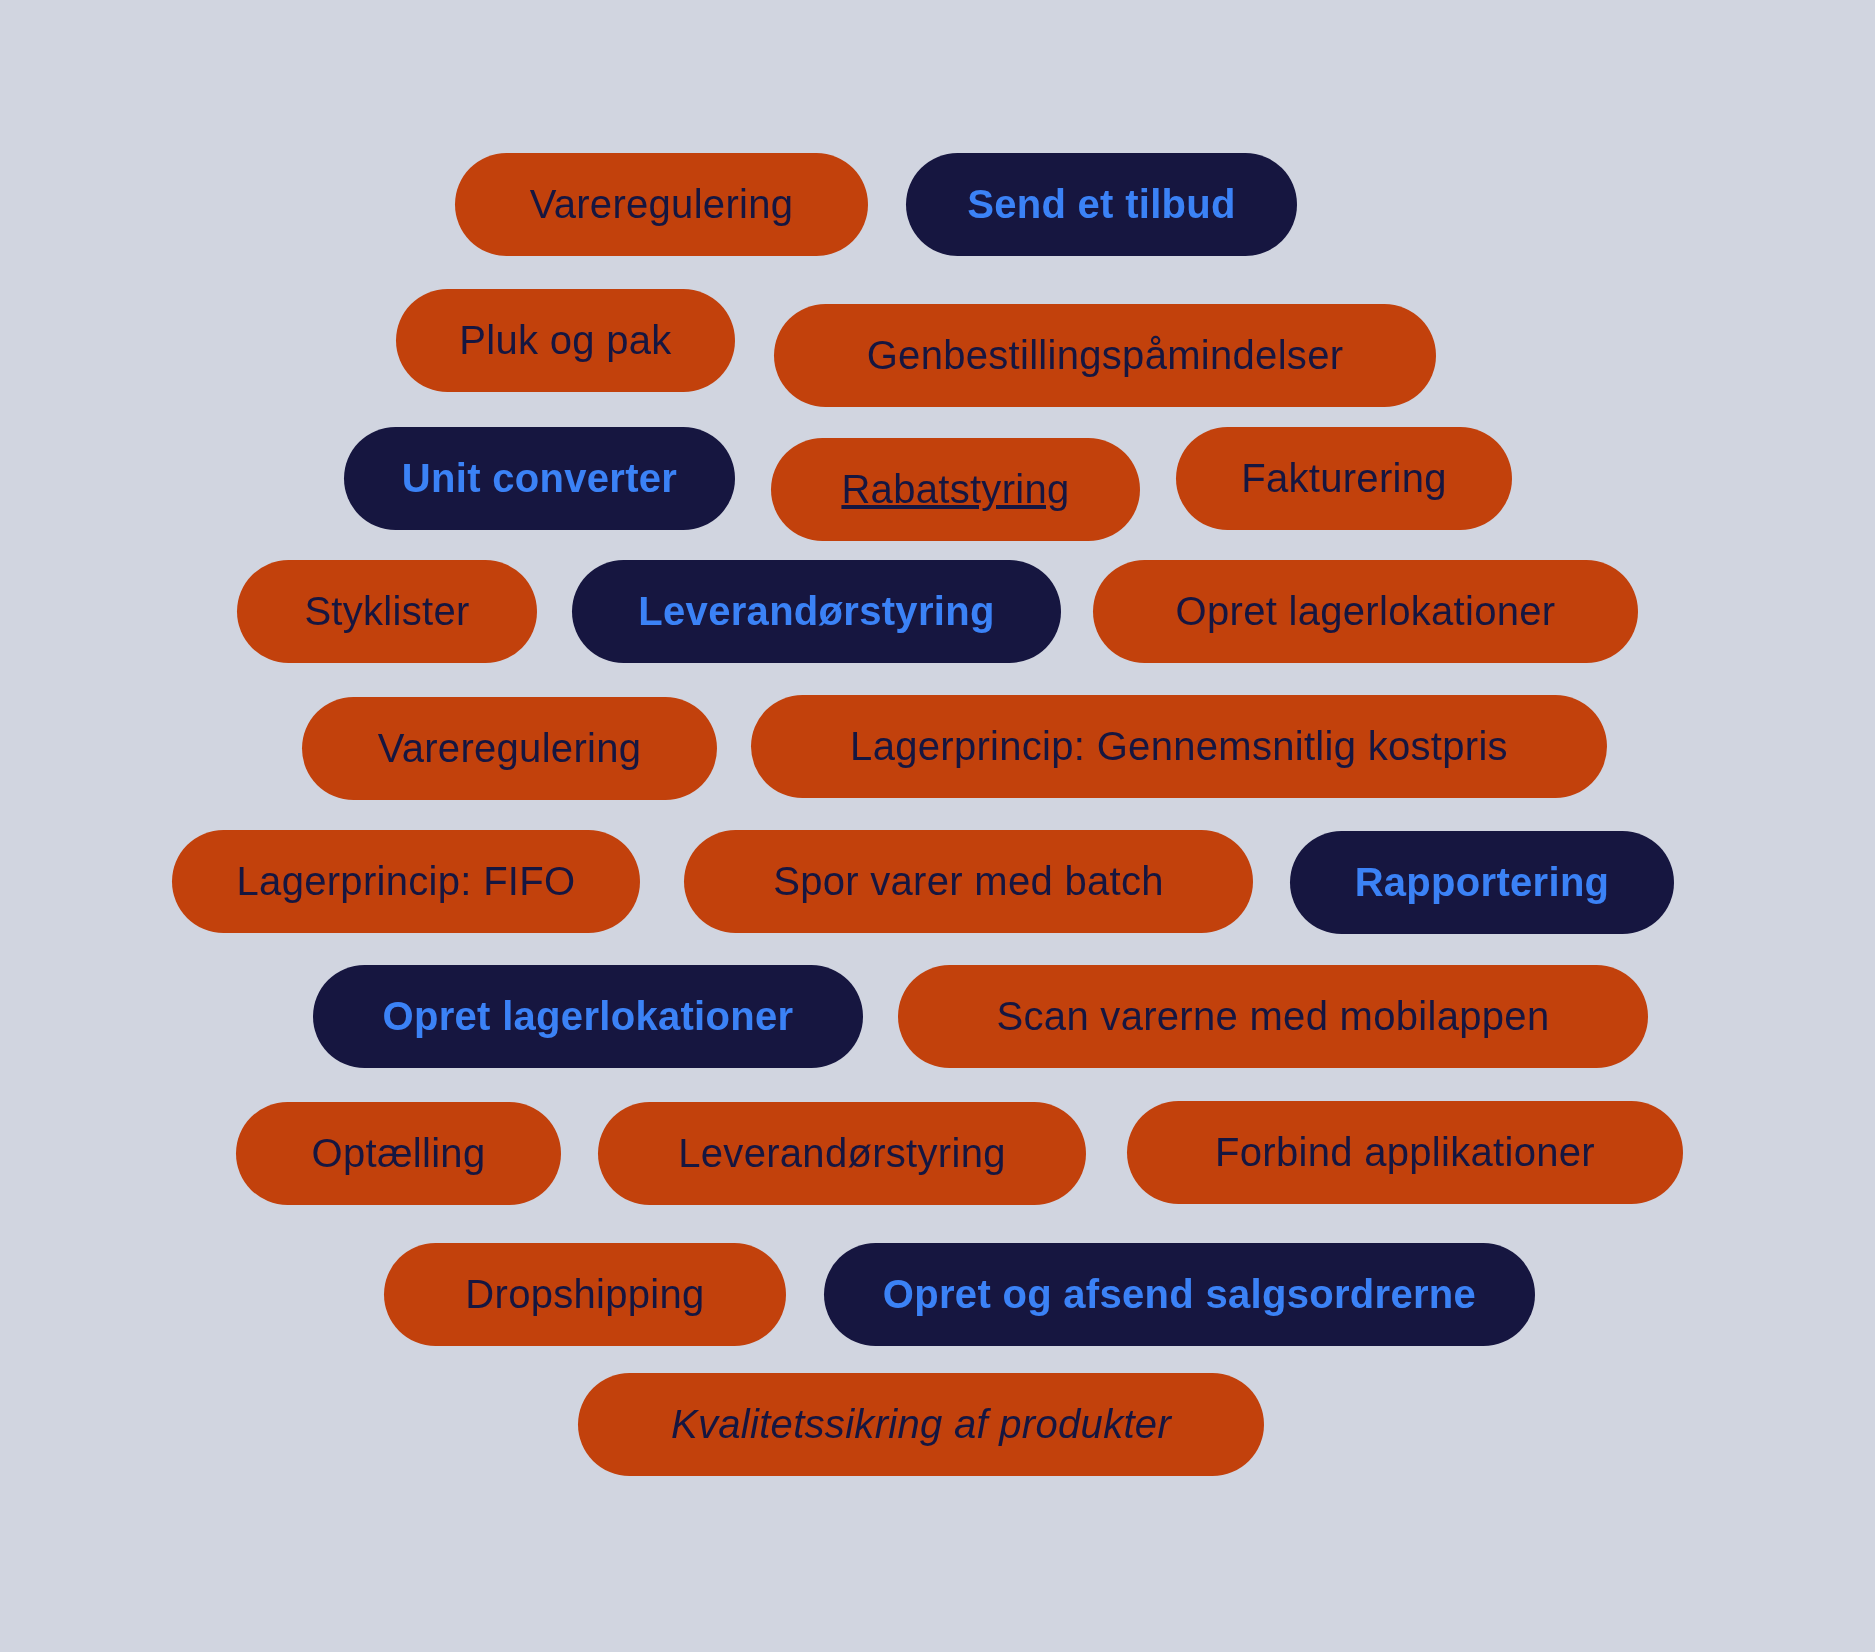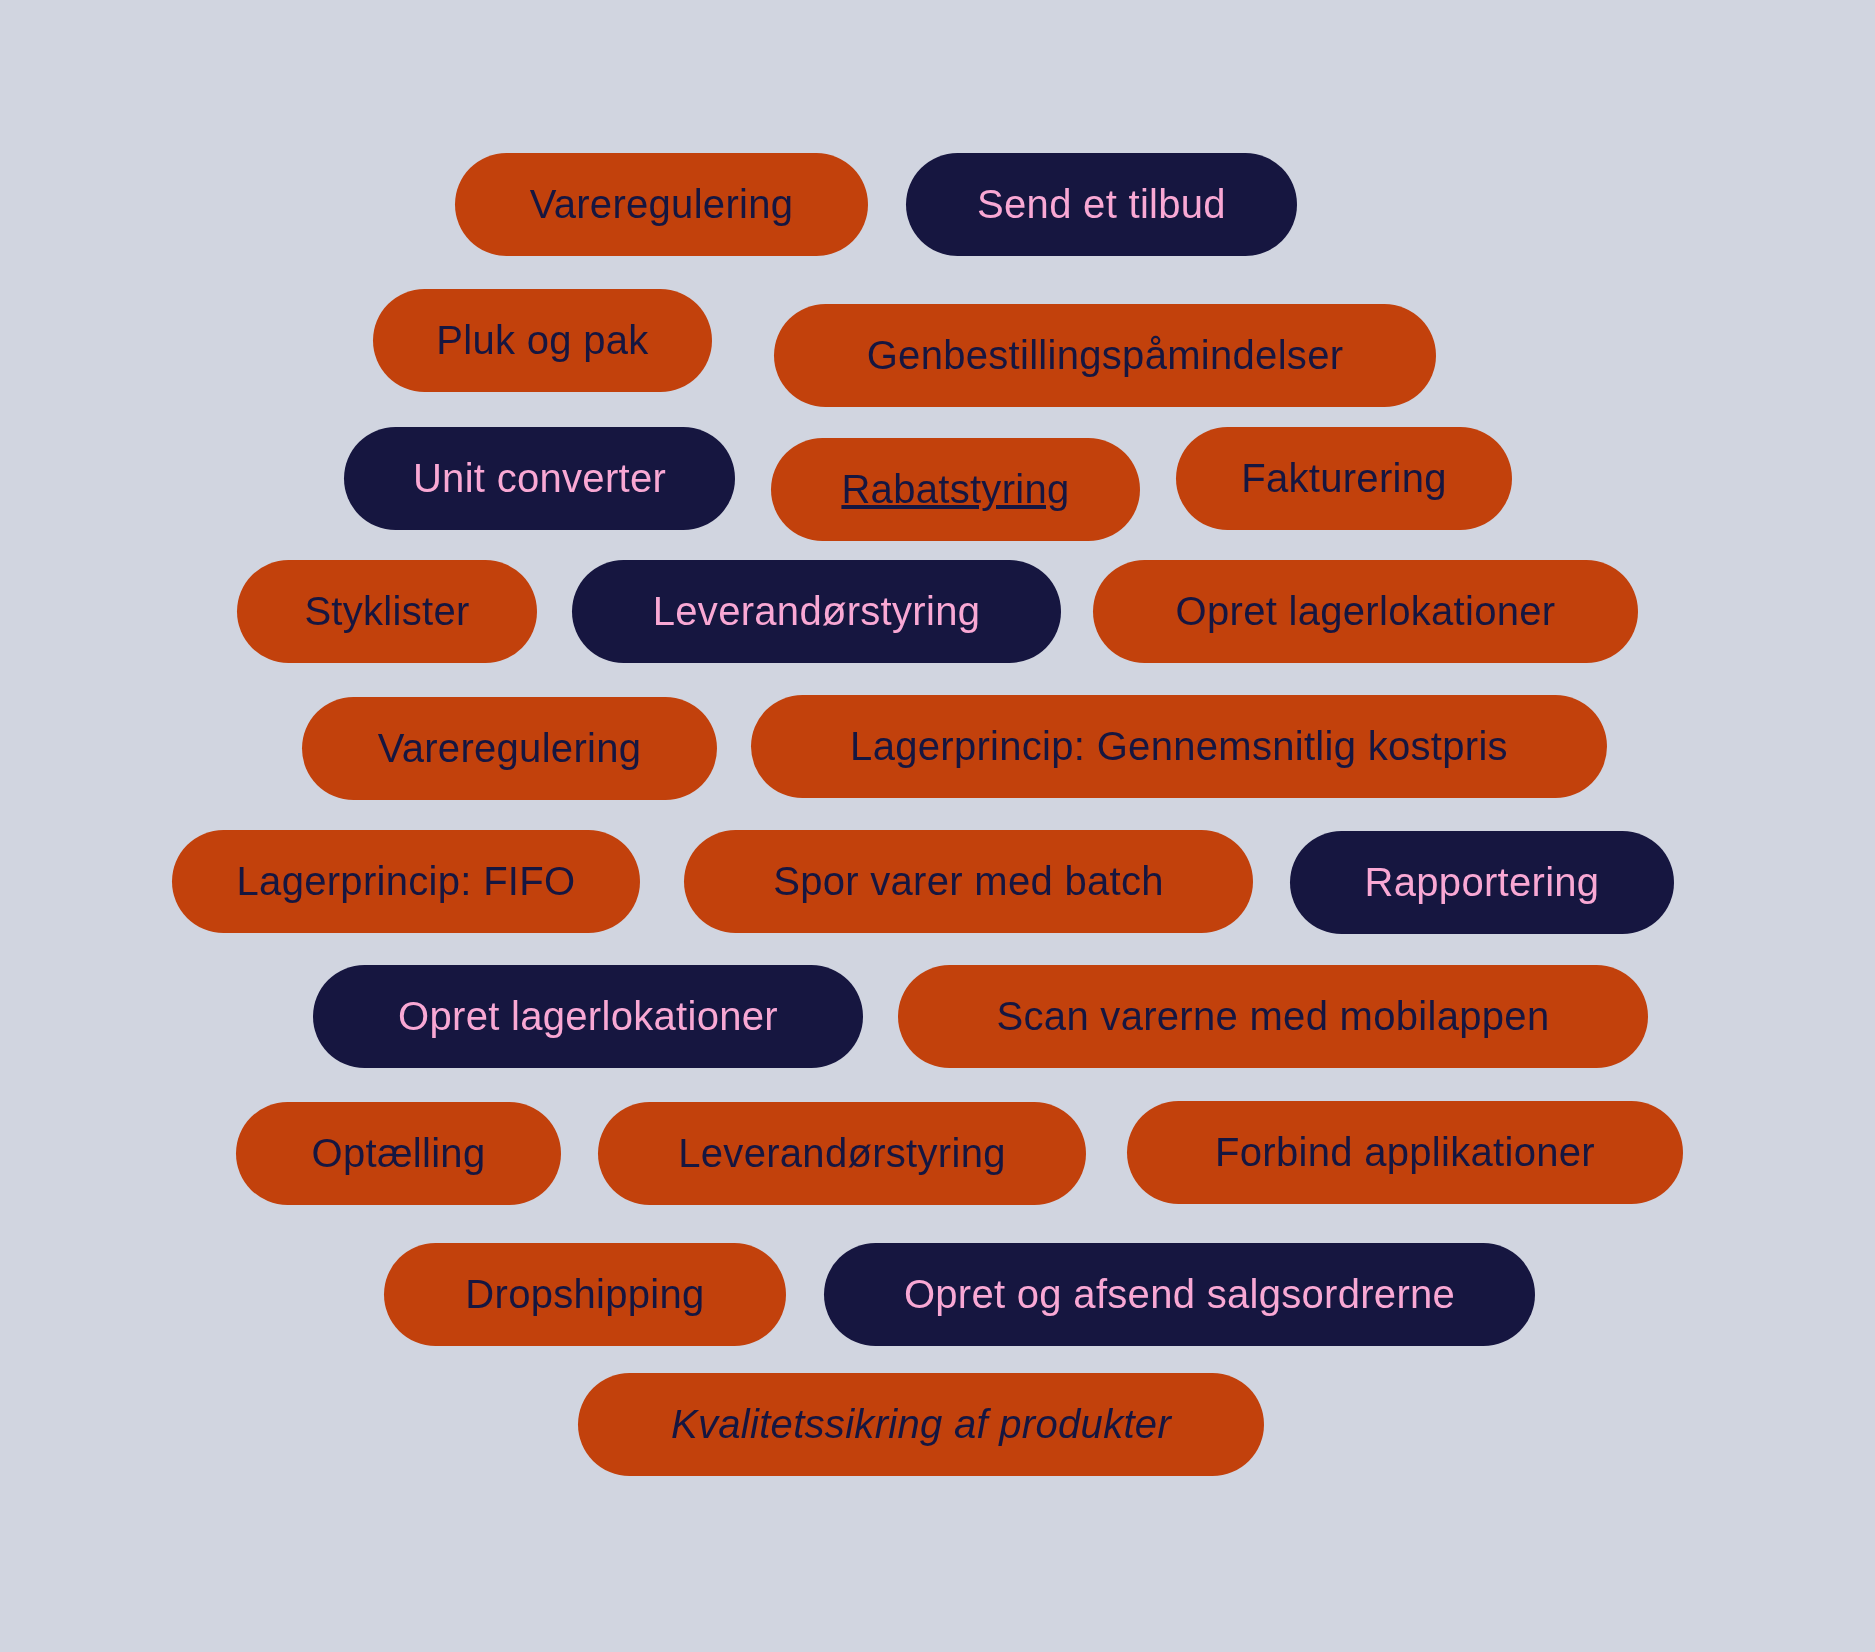--- a/index.html
+++ b/index.html
@@ -15,31 +15,31 @@
     border-radius: 52px;
     display: flex; align-items: center; justify-content: center;
     box-sizing: border-box;
     font-size: 40px;
     font-weight: 500;
     letter-spacing: 0.3px;
     white-space: nowrap;
     cursor: pointer;
   }
   .pill.light { background: #c2410c; color: #161640; }
-  .pill.dark  { background: #161640; color: #f9a8d4; }
+  .pill.dark  { background: #161640; color: #3b82f6; font-weight: bold; }
 </style>
 </head>
 <body>
 
 <div>
 
   <div class="pill light" style="left:455px;top:153px;width:413px;">Vareregulering</div>
   <div class="pill dark" style="left:906px;top:153px;width:391px;">Send et tilbud</div>
 
-  <div class="pill light" style="left:373px;top:289px;width:339px;">Pluk og pak</div>
+  <div class="pill light" style="left:396px;top:289px;width:339px;">Pluk og pak</div>
   <div class="pill light" style="left:774px;top:289px;width:662px;margin-top:15px;">Genbestillingspåmindelser</div>
 
   <div class="pill dark" style="left:344px;top:427px;width:391px;">Unit converter</div>
   <div class="pill light" style="left:771px;top:438px;width:369px;text-decoration:underline;">Rabatstyring</div>
   <div class="pill light" style="left:1176px;top:427px;width:336px;">Fakturering</div>
 
   <div class="pill light" style="left:237px;top:560px;width:300px;">Styklister</div>
   <div class="pill dark" style="left:572px;top:560px;width:489px;">Leverandørstyring</div>
   <div class="pill light" style="left:1093px;top:560px;width:545px;">Opret lagerlokationer</div>
 

